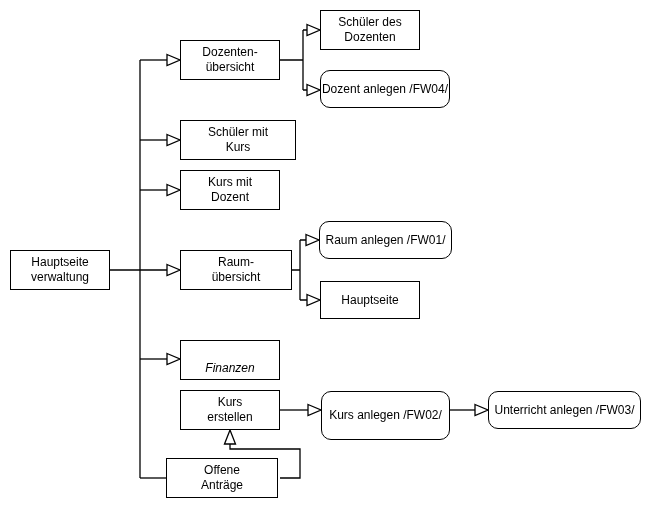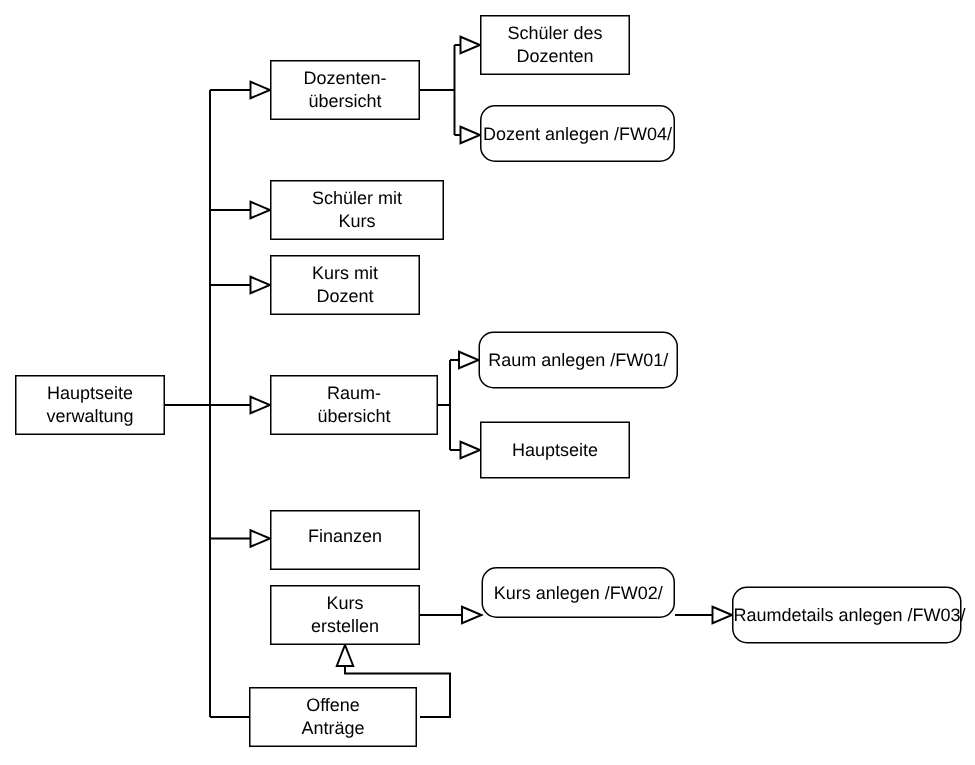--- a/index.html
+++ b/index.html
@@ -53,21 +53,22 @@
   }
   .node.rounded {
     border-radius: 10px;
   }
   .node.rounded .lbl,
   .node.oneline .lbl {
     white-space: nowrap;
   }
   .node.top-align {
     align-items: flex-start;
-    padding-top: 9px;
+    padding-top: 20px;
+    font-style: italic;
   }
 </style>
 </head>
 <body>
 
 <div class="canvas">
 
   <svg class="edge-layer" viewBox="0 0 650 510" xmlns="http://www.w3.org/2000/svg">
 
     <path d="M140 60 V478"></path>
@@ -152,21 +153,21 @@
   </div>
 
   <div class="node rounded" style="left:319px;top:221px;width:133px;height:38px">
     <span class="lbl">Raum anlegen /FW01/</span>
   </div>
 
   <div class="node oneline" style="left:320px;top:281px;width:100px;height:38px">
     <span class="lbl">Hauptseite</span>
   </div>
 
-  <div class="node rounded" style="left:321px;top:378px;width:129px;height:34px">
+  <div class="node rounded" style="left:321px;top:391px;width:129px;height:49px">
     <span class="lbl">Kurs anlegen /FW02/</span>
   </div>
 
   <div class="node rounded" style="left:488px;top:391px;width:153px;height:38px">
-    <span class="lbl">Raumdetails anlegen /FW03/</span>
+    <span class="lbl">Unterricht anlegen /FW03/</span>
   </div>
 
 </div>
 
 </body></html>

